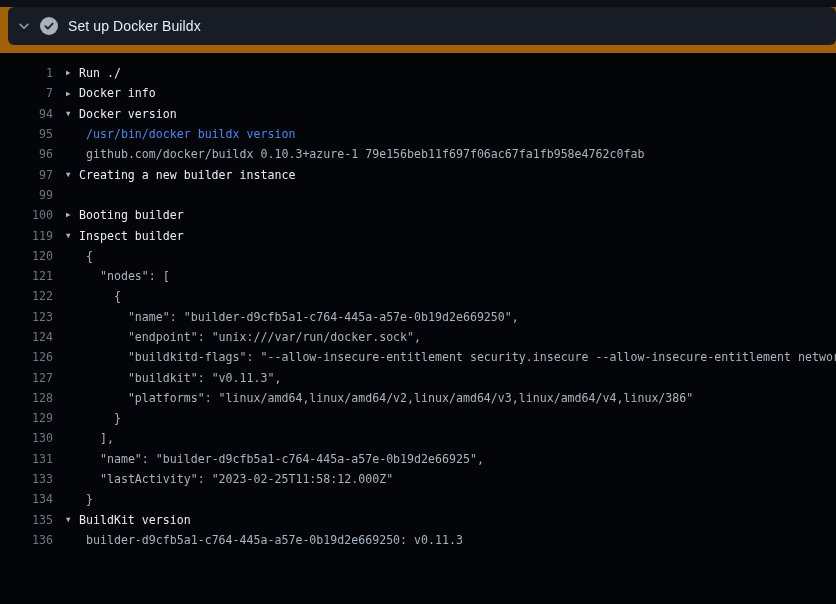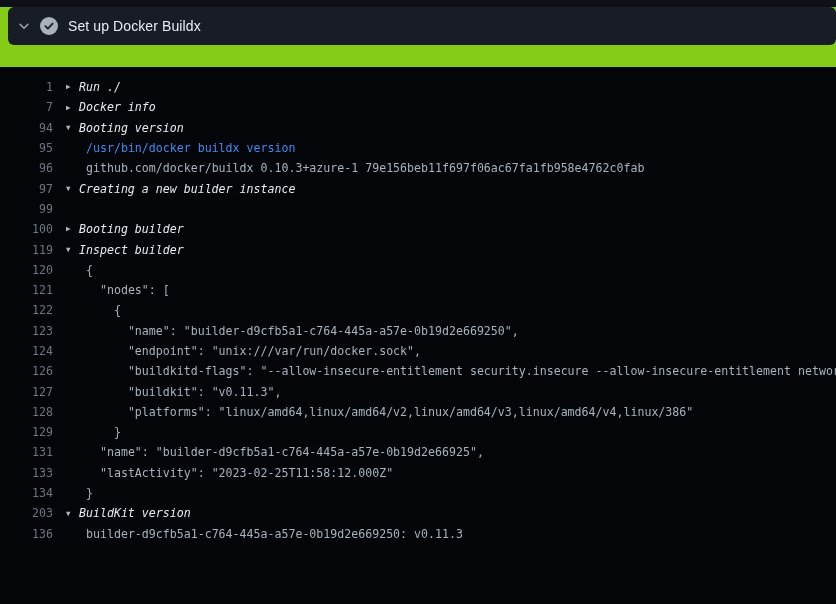--- a/index.html
+++ b/index.html
@@ -3,22 +3,22 @@
 <meta charset="utf-8">
 <style>
   html, body { margin: 0; padding: 0; }
   body {
     width: 836px; height: 604px;
     background: #0d1117;
     overflow: hidden;
     font-family: "Liberation Sans", sans-serif;
   }
   .header-strip {
-    height: 60px;
-    background: #84cc16;
+    height: 46px;
+    background: #a16207;
   }
   .header-bar {
     margin-left: 8px;
     margin-top: 7px;
     height: 38px;
     background: #181d25;
     border-radius: 6px;
     display: flex;
     align-items: center;
     padding-left: 6px;
@@ -68,21 +68,21 @@
   }
   .row .marker {
     flex: none;
     display: inline-block;
     width: 13px;
     font-size: 7.5px;
     color: #adb7c1;
     line-height: 1;
   }
   .row.group { cursor: pointer; }
-  .row.group .text { color: #e8edf3; font-style: italic; }
+  .row.group .text { color: #e8edf3; }
   .row.output .content { padding-left: 20px; justify-content: center; }
   .row.output .text { color: #a9b3bd; }
   .row.command .content { padding-left: 20px; }
   .row.command .text { color: #3f8cf3; }
 </style>
 </head>
 <body>
 
 <div class="header-strip">
   <div class="header-bar">
@@ -95,34 +95,35 @@
       <circle cx="9" cy="9" r="9" fill="#a9b1ba"></circle>
       <path d="M5.4 9.2 7.9 11.7 12.6 6.6" fill="none" stroke="#20252c" stroke-width="1.9" stroke-linecap="round" stroke-linejoin="round"></path>
     </svg>
     <span class="step-title">Set up Docker Buildx</span>
   </div>
 </div>
 
 <div class="log-area" id="log-area">
     <div class="row group"><span class="num">1</span><span class="content"><span class="marker">▶</span><span class="text">Run ./</span></span></div>
     <div class="row group"><span class="num">7</span><span class="content"><span class="marker">▶</span><span class="text">Docker info</span></span></div>
-    <div class="row group"><span class="num">94</span><span class="content"><span class="marker">▼</span><span class="text">Booting version</span></span></div>
+    <div class="row group"><span class="num">94</span><span class="content"><span class="marker">▼</span><span class="text">Docker version</span></span></div>
     <div class="row command"><span class="num">95</span><span class="content"><span class="text">/usr/bin/docker buildx version</span></span></div>
     <div class="row output"><span class="num">96</span><span class="content"><span class="text">github.com/docker/buildx 0.10.3+azure-1 79e156beb11f697f06ac67fa1fb958e4762c0fab</span></span></div>
     <div class="row group"><span class="num">97</span><span class="content"><span class="marker">▼</span><span class="text">Creating a new builder instance</span></span></div>
     <div class="row output"><span class="num">99</span></div>
     <div class="row group"><span class="num">100</span><span class="content"><span class="marker">▶</span><span class="text">Booting builder</span></span></div>
     <div class="row group"><span class="num">119</span><span class="content"><span class="marker">▼</span><span class="text">Inspect builder</span></span></div>
     <div class="row output"><span class="num">120</span><span class="content"><span class="text">{</span></span></div>
     <div class="row output"><span class="num">121</span><span class="content"><span class="text">  "nodes": [</span></span></div>
     <div class="row output"><span class="num">122</span><span class="content"><span class="text">    {</span></span></div>
     <div class="row output"><span class="num">123</span><span class="content"><span class="text">      "name": "builder-d9cfb5a1-c764-445a-a57e-0b19d2e669250",</span></span></div>
     <div class="row output"><span class="num">124</span><span class="content"><span class="text">      "endpoint": "unix:///var/run/docker.sock",</span></span></div>
     <div class="row output"><span class="num">126</span><span class="content"><span class="text">      "buildkitd-flags": "--allow-insecure-entitlement security.insecure --allow-insecure-entitlement networ</span></span></div>
     <div class="row output"><span class="num">127</span><span class="content"><span class="text">      "buildkit": "v0.11.3",</span></span></div>
     <div class="row output"><span class="num">128</span><span class="content"><span class="text">      "platforms": "linux/amd64,linux/amd64/v2,linux/amd64/v3,linux/amd64/v4,linux/386"</span></span></div>
     <div class="row output"><span class="num">129</span><span class="content"><span class="text">    }</span></span></div>
+    <div class="row output"><span class="num">130</span><span class="content"><span class="text">  ],</span></span></div>
     <div class="row output"><span class="num">131</span><span class="content"><span class="text">  "name": "builder-d9cfb5a1-c764-445a-a57e-0b19d2e66925",</span></span></div>
     <div class="row output"><span class="num">133</span><span class="content"><span class="text">  "lastActivity": "2023-02-25T11:58:12.000Z"</span></span></div>
     <div class="row output"><span class="num">134</span><span class="content"><span class="text">}</span></span></div>
-    <div class="row group"><span class="num">203</span><span class="content"><span class="marker">▼</span><span class="text">BuildKit version</span></span></div>
+    <div class="row group"><span class="num">135</span><span class="content"><span class="marker">▼</span><span class="text">BuildKit version</span></span></div>
     <div class="row output"><span class="num">136</span><span class="content"><span class="text">builder-d9cfb5a1-c764-445a-a57e-0b19d2e669250: v0.11.3</span></span></div>
   </div>
 
 </body></html>

